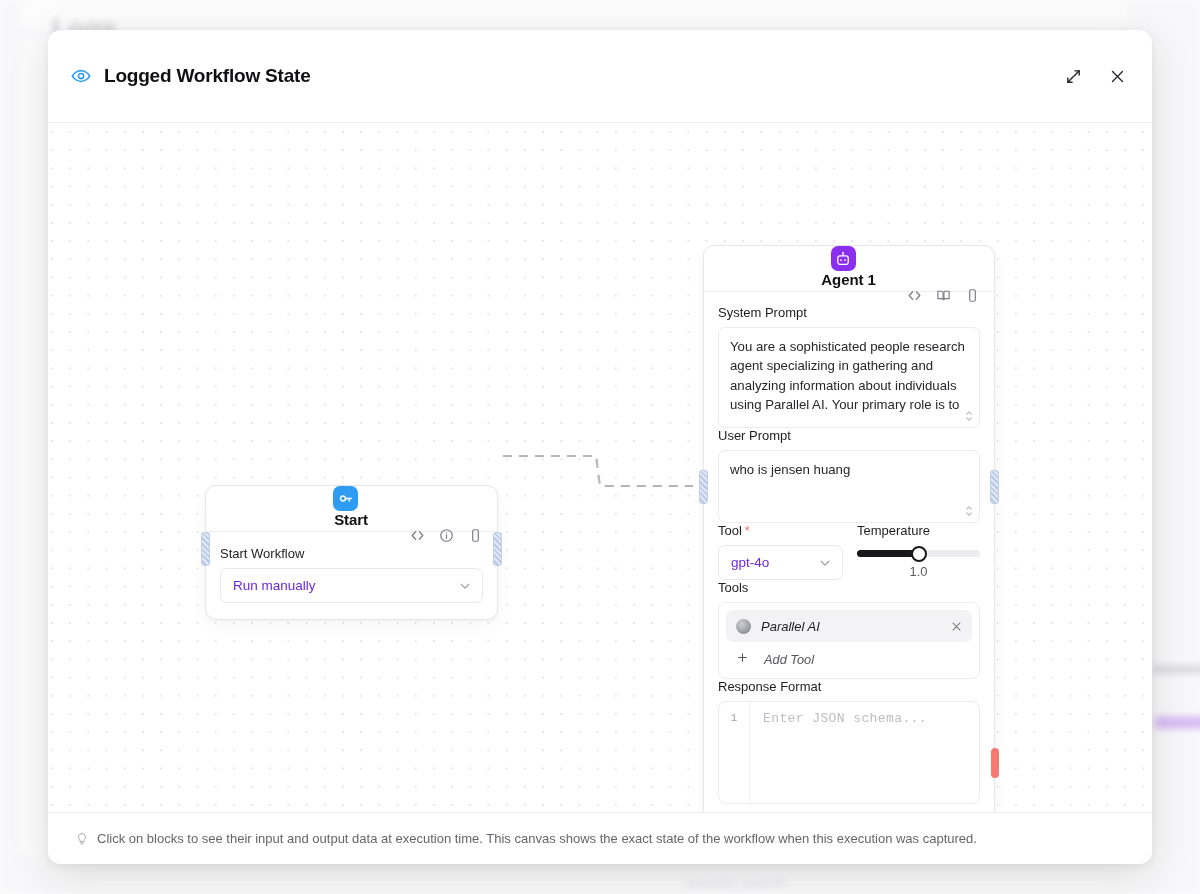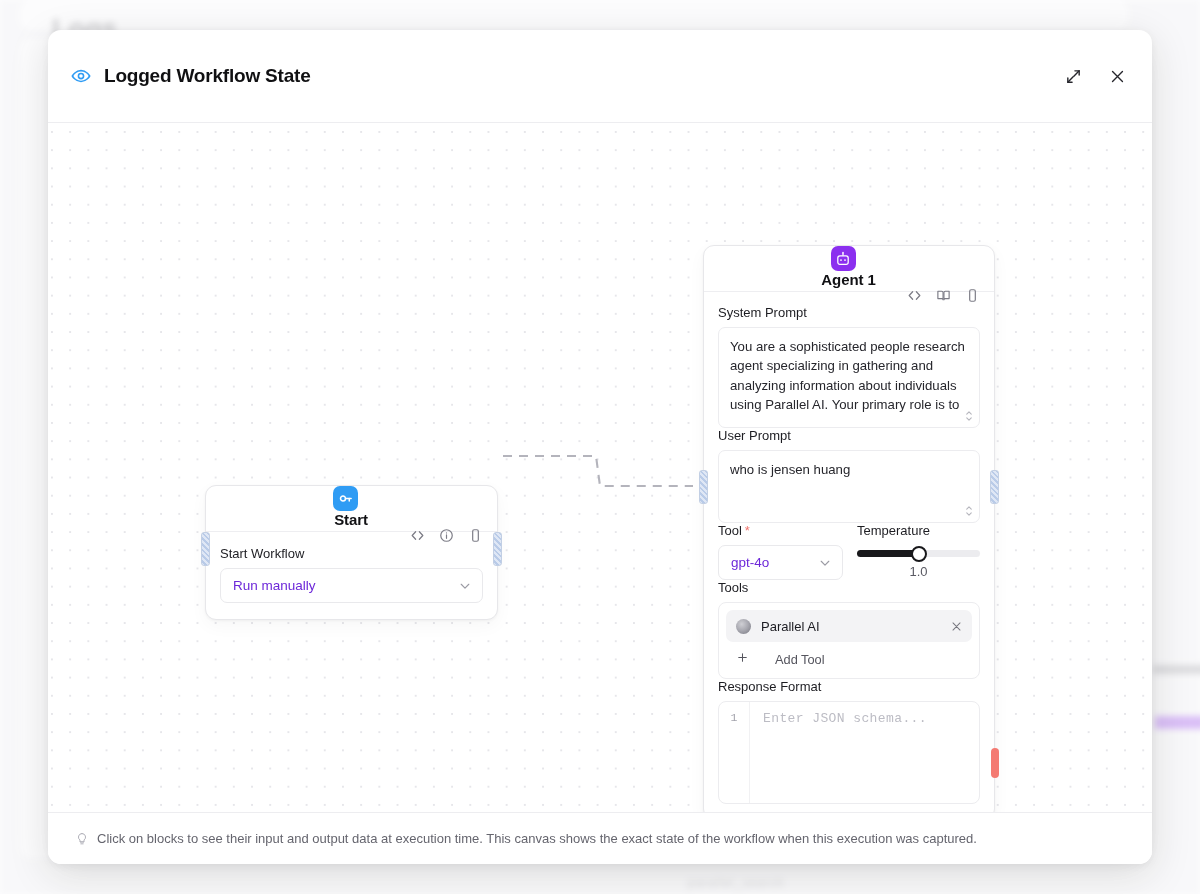--- a/index.html
+++ b/index.html
@@ -256,38 +256,39 @@
   .slider-val {
     text-align: center;
     font-size: 13px; color: #5a5a63;
     margin-top: 7px;
   }
 
   .tools-box {
     border: 1px solid #ececef;
     border-radius: 8px;
     padding: 7px;
+    font-style: italic;
   }
   .tool-row {
     background: #f3f3f5;
     border-radius: 7px;
     height: 32px;
     display: flex; align-items: center;
     padding: 0 9px 0 10px;
     gap: 10px;
   }
   .tool-dot {
     width: 15px; height: 15px; border-radius: 50%;
     background: radial-gradient(circle at 38% 34%, #cfcfd4 0%, #a8a8b0 48%, #75757e 100%);
     flex: 0 0 15px;
   }
   .tool-name { font-size: 13px; color: #1c1c22; }
   .tool-x { margin-left: auto; color: #77777f; display:flex; cursor: pointer; }
   .add-tool {
-    display: flex; align-items: center; gap: 26px;
+    display: flex; align-items: center; gap: 15px;
     padding: 9px 0 4px 10px;
     font-size: 12.8px; color: #55555e;
     cursor: pointer;
   }
 
   .code-box {
     border: 1px solid #ececef;
     border-radius: 8px;
     height: 103px;
     display: flex;

